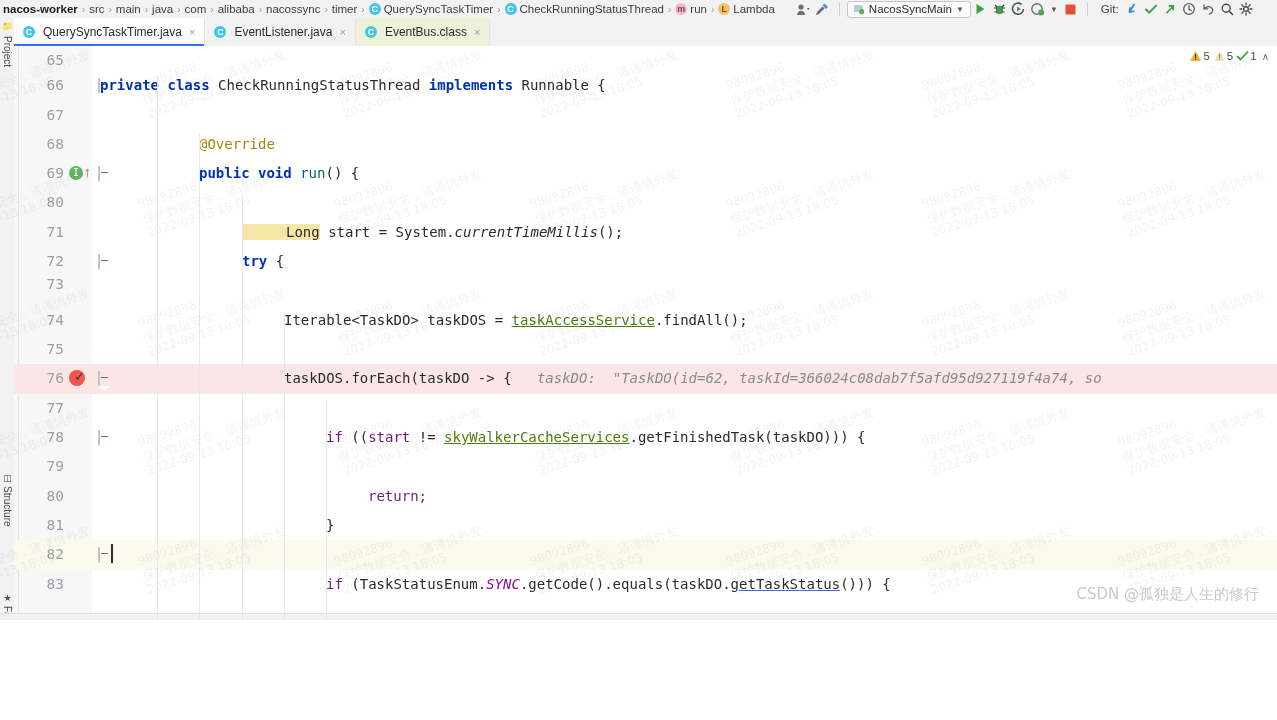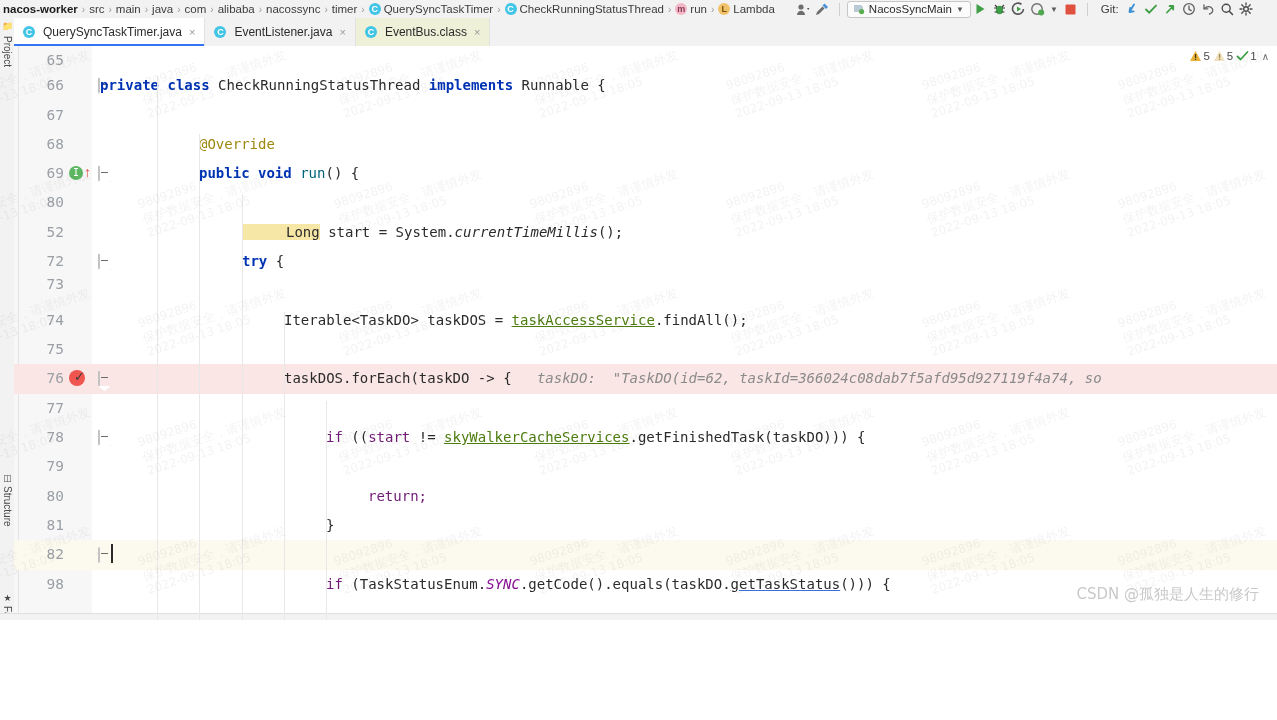--- a/index.html
+++ b/index.html
@@ -394,21 +394,21 @@
       </div>
 
       <div class="row" style="top:142px">
         <div class="rowbg"></div>
         <span class="lineno">80</span>
         <span class="code"></span>
       </div>
 
       <div class="row" style="top:172px">
         <div class="rowbg"></div>
-        <span class="lineno">52</span>
+        <span class="lineno">71</span>
         <span class="code" style="left:228px"><span class="hl">Long</span> <span class="plain">start = System.</span><span class="mstatic">currentTimeMillis</span><span class="plain">();</span></span>
       </div>
 
       <div class="row" style="top:201px">
         <div class="rowbg"></div>
         <span class="lineno">72</span>
         <span class="fold"><span class="foldmark down"></span></span>
         <span class="code" style="left:228px"><span class="kw">try</span> <span class="plain">{</span></span>
       </div>
 
@@ -474,21 +474,21 @@
 
       <div class="row caretline" style="top:494px">
         <div class="rowbg"></div>
         <span class="lineno">82</span>
         <span class="fold"><span class="foldmark"></span></span>
         <span class="code" style="left:97px"><span class="caret"></span></span>
       </div>
 
       <div class="row" style="top:524px">
         <div class="rowbg"></div>
-        <span class="lineno">98</span>
+        <span class="lineno">83</span>
         <span class="code" style="left:312px"><span class="kw2">if</span> <span class="plain">(TaskStatusEnum.</span><span class="statfield">SYNC</span><span class="plain">.getCode().equals(taskDO.</span><span class="ulink">getTaskStatus</span><span class="plain">())) {</span></span>
       </div>
 
 
       <div class="row" style="top:582px">
         <div class="rowbg"></div>
         <span class="lineno">85</span>
         <span class="code" style="left:354px"><span class="field">eventBus</span><span class="plain">.</span><span class="hl">post</span><span class="plain">(</span><span class="kw2">new</span> <span class="plain">SyncTaskEvent(taskDO));</span></span>
       </div>
 

